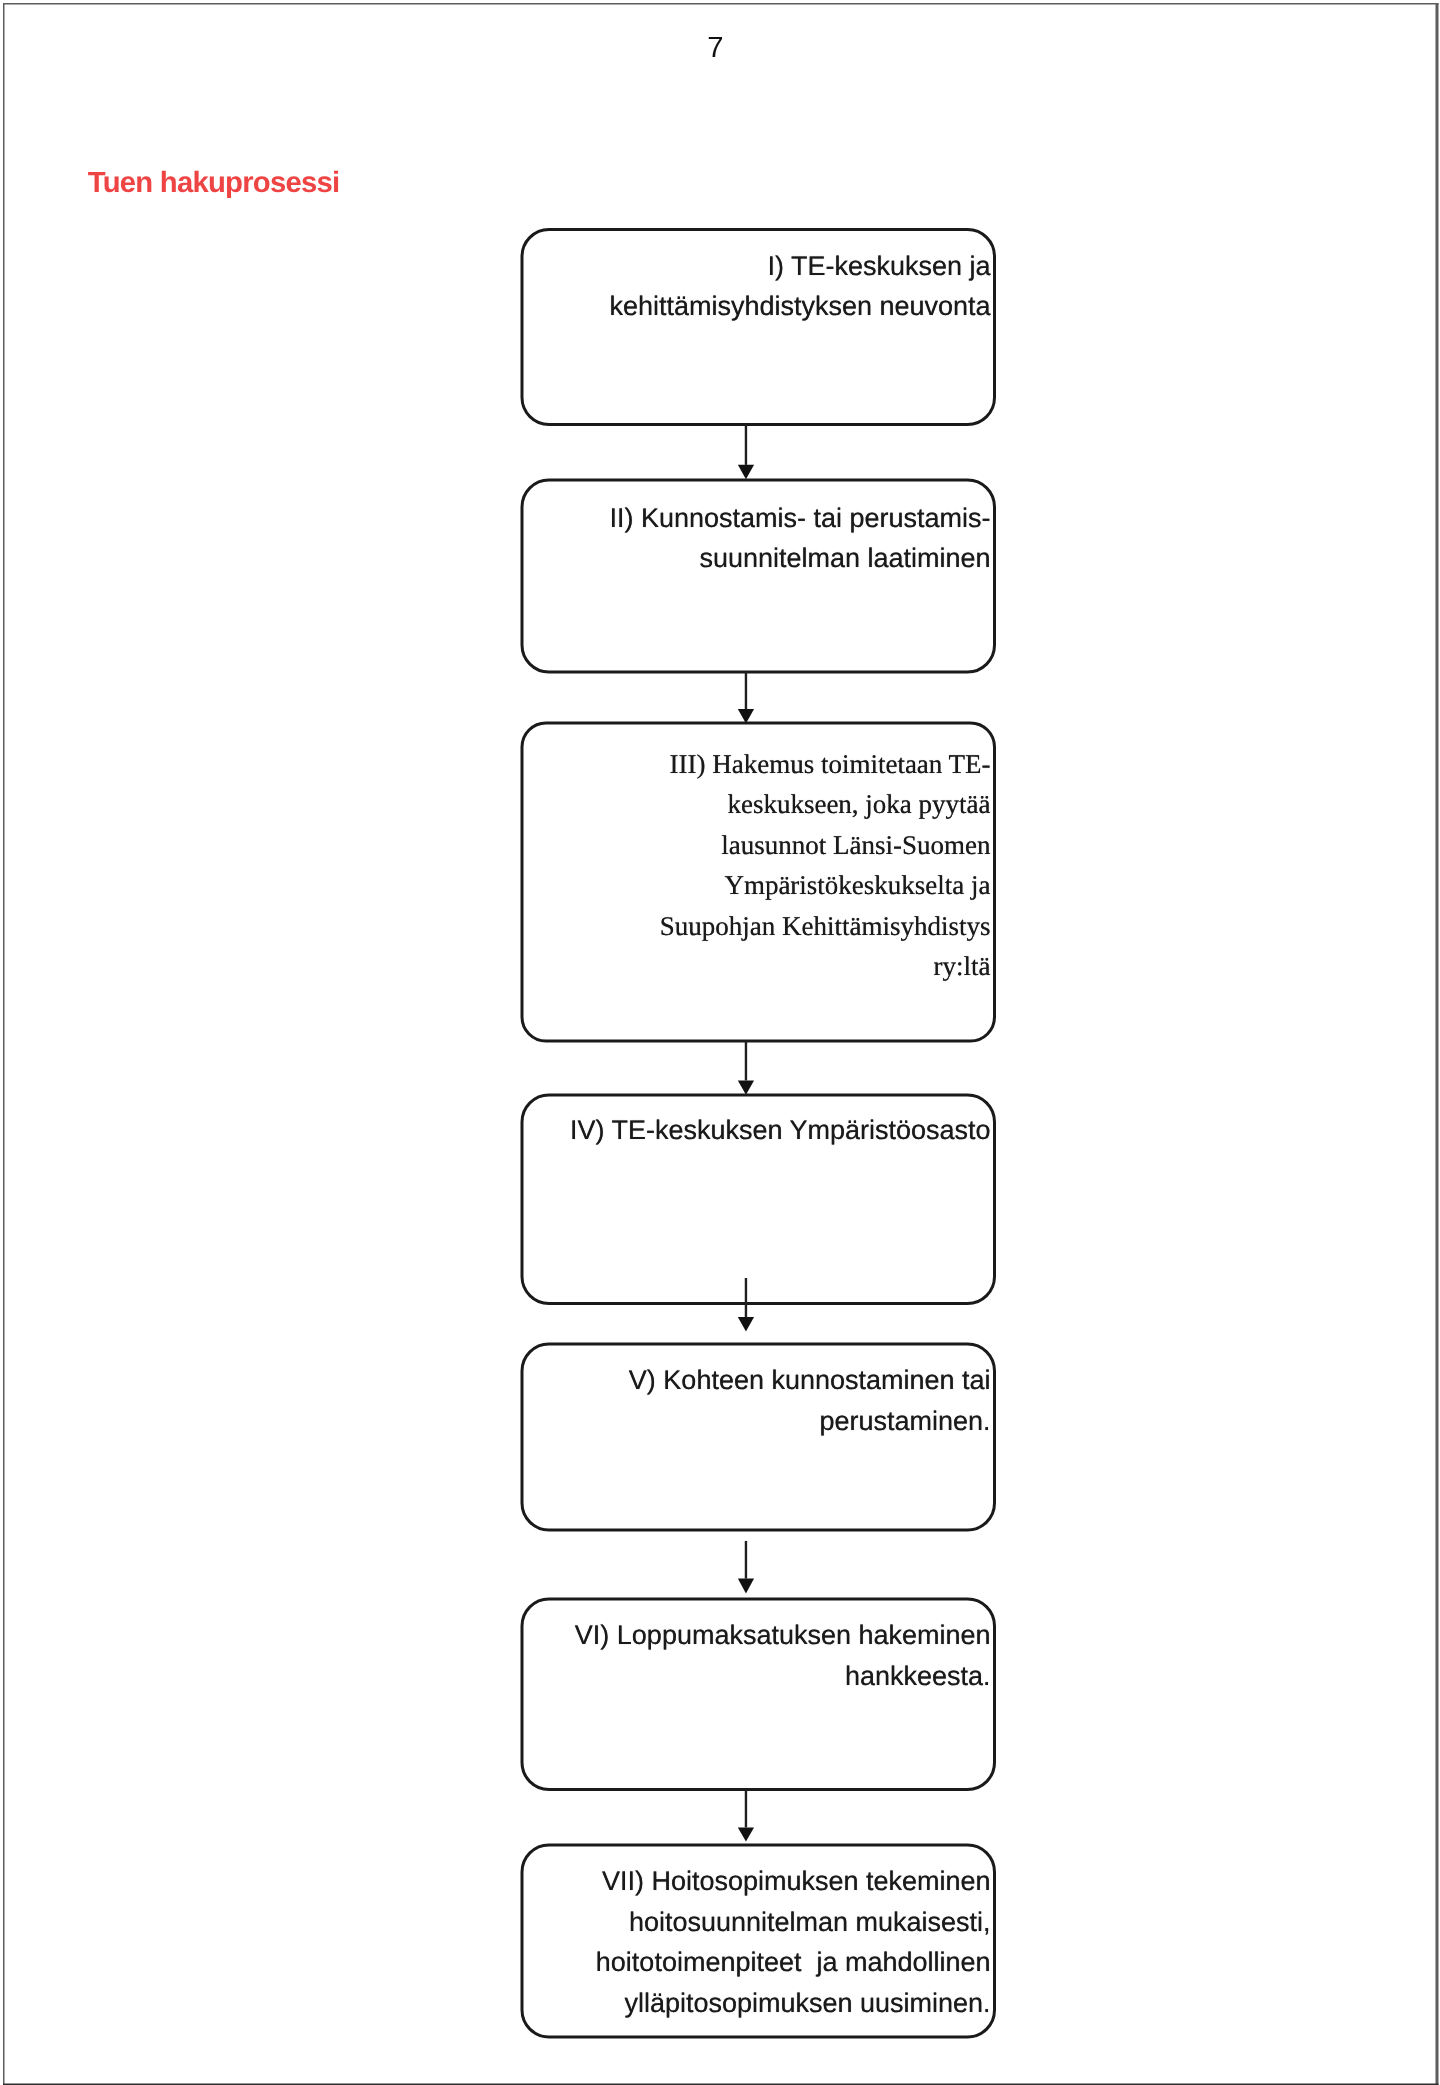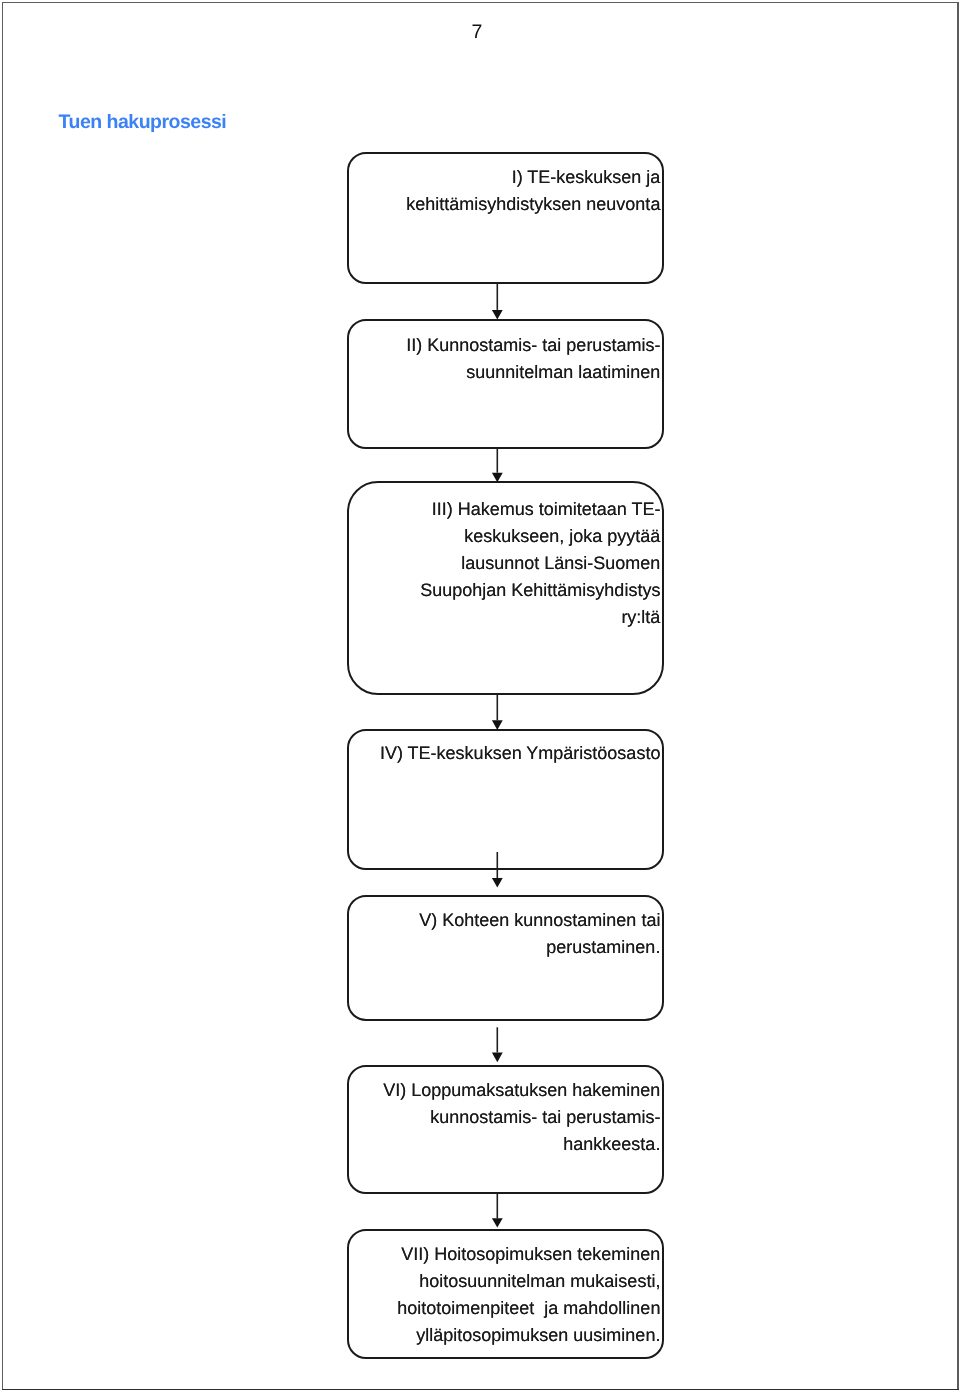--- a/index.html
+++ b/index.html
@@ -20,21 +20,21 @@
   .edge-bottom { left:1.6px;   top:1388.5px; width:957.1px; height:1.5px; background:#2e2e2e; }
 
   
   .page-number {
     position:absolute; left:471.5px; top:23.2px; width:40px; text-align:left;
     font-size:19.5px; line-height:19px; color:#111111;
   }
   .doc-title {
     position:absolute; left:58.5px; top:112.5px;
     font-size:19.5px; line-height:18px; font-weight:bold;
-    color:#3b82f6; letter-spacing:-0.5px; white-space:pre;
+    color:#ef4444; letter-spacing:-0.5px; white-space:pre;
   }
 
   
   .flow { position:absolute; left:13px; top:0; width:960px; height:1390px;text-align:right; }
 
   .node {
     position:absolute; box-sizing:border-box; left:333.6px; width:317.8px;
     border:2px solid #1a1a1a; border-radius:19px; background:#fff;
   }
   .node > .txt {
@@ -42,21 +42,21 @@
     font-size:0; line-height:27px; color:#1a1a1a;
     text-shadow:0 0 0.45px rgba(26,26,26,0.85);
   }
   .node > .txt > .ln { display:block; font-size:18px; white-space:pre; }
 
   
   #node-i   { top:152.2px;  height:131.4px; }
   #node-i   > .txt { top:9.95px; left:17.4px; }
   #node-ii  { top:318.8px;  height:130.0px; }
   #node-ii  > .txt { top:10.95px; left:17.0px; }
-  #node-iii { top:480.8px;  height:214.4px; border-radius:31px; }
+  #node-iii { top:480.8px;  height:214.4px; border-radius:17px;font-family:Liberation Serif, serif; }
   #node-iii > .txt { top:13.45px; left:21.5px; }
   #node-iv  { top:728.8px;  height:141px; }
   #node-iv  > .txt { top:9.3px; left:17.2px; }
   #node-v   { top:894.8px;  height:126px; }
   #node-v   > .txt { top:10.0px; left:17.4px; }
   #node-vi  { top:1064.7px; height:129.7px; }
   #node-vi  > .txt { top:10.05px; left:17.0px; }
   #node-vii { top:1228.6px; height:130.0px;padding-left:48px; }
   #node-vii > .txt { top:10.15px; left:16.9px; }
 
@@ -95,20 +95,21 @@
         <span class="ln">II) Kunnostamis- tai perustamis-</span>
         <span class="ln">suunnitelman laatiminen</span>
       </div>
     </div>
 
     <div class="node" id="node-iii">
       <div class="txt">
         <span class="ln">III) Hakemus toimitetaan TE-</span>
         <span class="ln">keskukseen, joka pyytää</span>
         <span class="ln">lausunnot Länsi-Suomen</span>
+        <span class="ln">Ympäristökeskukselta ja</span>
         <span class="ln">Suupohjan Kehittämisyhdistys</span>
         <span class="ln">ry:ltä</span>
       </div>
     </div>
 
     <div class="node" id="node-iv">
       <div class="txt">
         <span class="ln">IV) TE-keskuksen Ympäristöosasto</span>
       </div>
     </div>
@@ -116,21 +117,20 @@
     <div class="node" id="node-v">
       <div class="txt">
         <span class="ln">V) Kohteen kunnostaminen tai</span>
         <span class="ln">perustaminen.</span>
       </div>
     </div>
 
     <div class="node" id="node-vi">
       <div class="txt">
         <span class="ln">VI) Loppumaksatuksen hakeminen</span>
-        <span class="ln">kunnostamis- tai perustamis-</span>
         <span class="ln">hankkeesta.</span>
       </div>
     </div>
 
     <div class="node" id="node-vii">
       <div class="txt">
         <span class="ln">VII) Hoitosopimuksen tekeminen</span>
         <span class="ln">hoitosuunnitelman mukaisesti,</span>
         <span class="ln">hoitotoimenpiteet  ja mahdollinen</span>
         <span class="ln">ylläpitosopimuksen uusiminen.</span>

